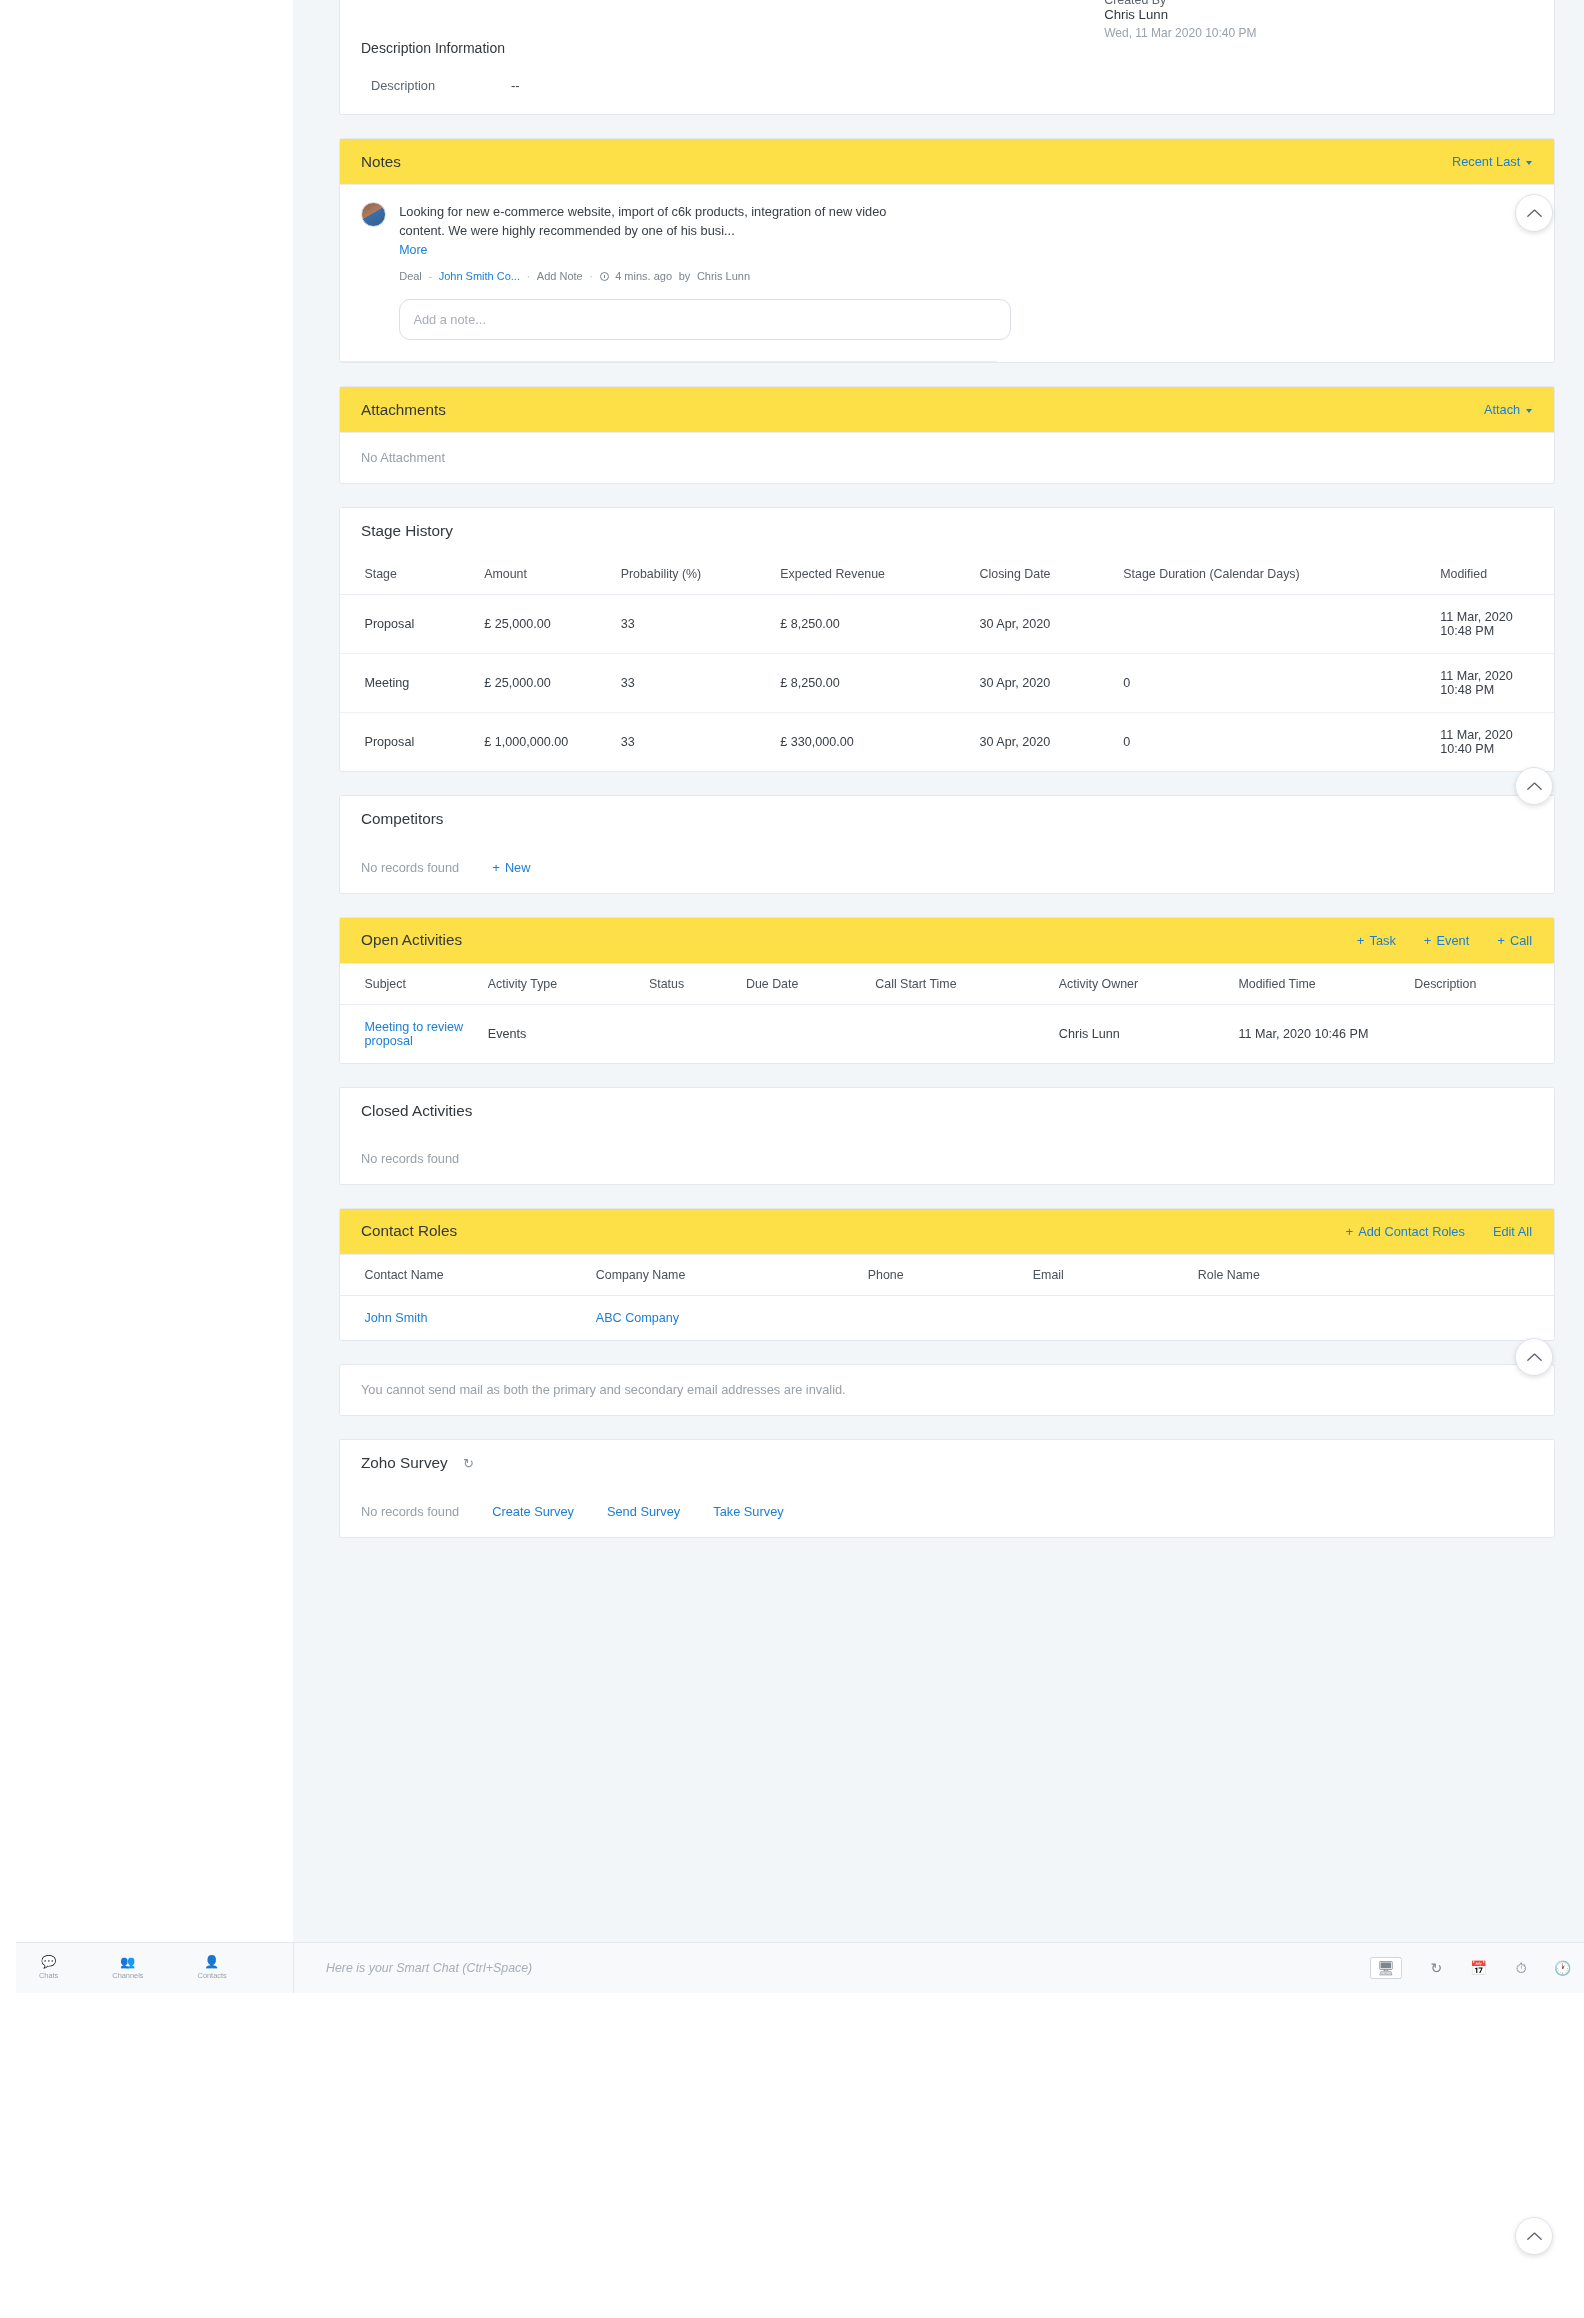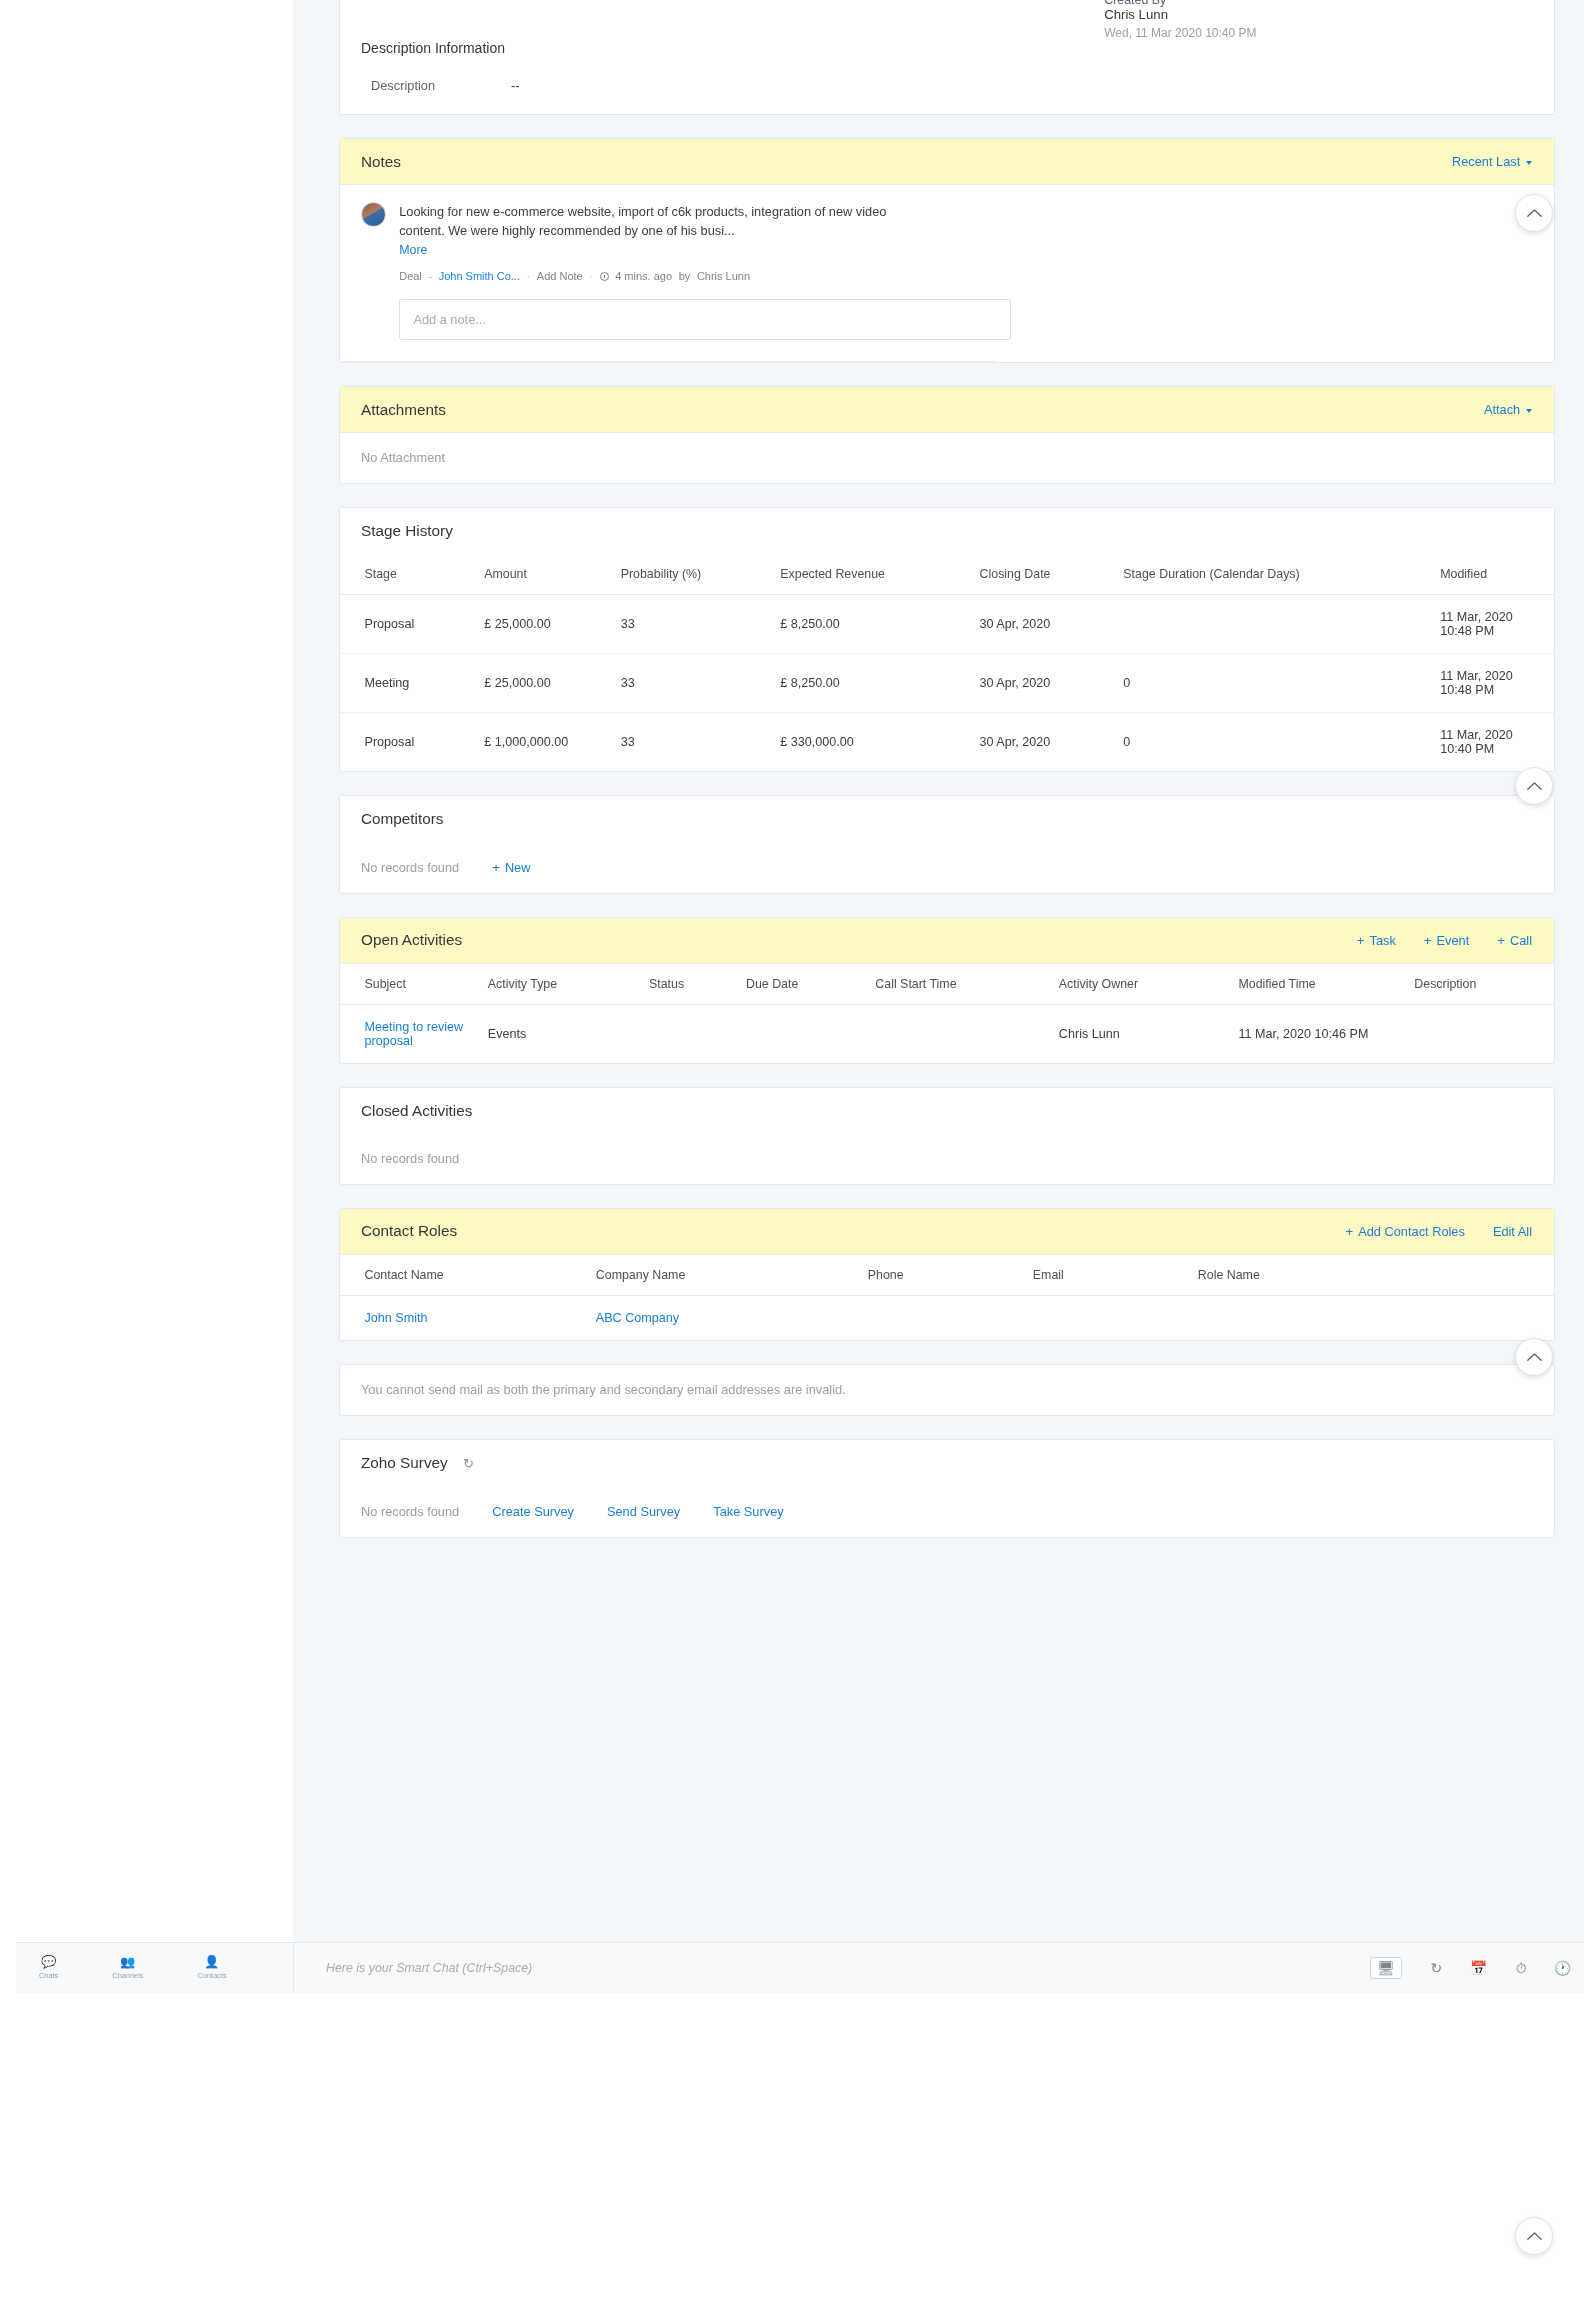--- a/index.html
+++ b/index.html
@@ -45,21 +45,21 @@
     margin: 0 auto 23px auto;
     width: 1216px;
   }
   .card-hdr {
     display: flex;
     align-items: center;
     justify-content: space-between;
     height: 46px;
     padding: 0 21.5px;
     border-bottom: 0.8px solid #e9edf2;
-    background: #fef9c3;
+    background: #fde047;
   }
   .card-hdr.noborder { border-bottom: none; background: #ffffff; }
   .card-title {
     font-size: 15.3px;
     color: #33383d;
     font-weight: normal;
   }
   .hdr-actions { display: flex; align-items: center; gap: 28px; }
   .link {
     color: #1a7fd4;
@@ -159,21 +159,21 @@
     position: absolute;
     left: 3.3px; top: 1.3px;
     width: 1px; height: 3.3px;
     background: #7b848d;
   }
   .note-input {
     margin-top: 16.5px;
     width: 612px;
     height: 41px;
     border: 0.8px solid #d9dfe5;
-    border-radius: 3px;
+    border-radius: 11px;
     padding: 0 13.2px;
     font-size: 12.8px;
     color: #0f766e;
     outline: none;
     font-family: "Liberation Sans", sans-serif;
   }
   .note-input::placeholder { color: #a7aeb6; }
 
   
   table { border-collapse: collapse; width: 100%; }

